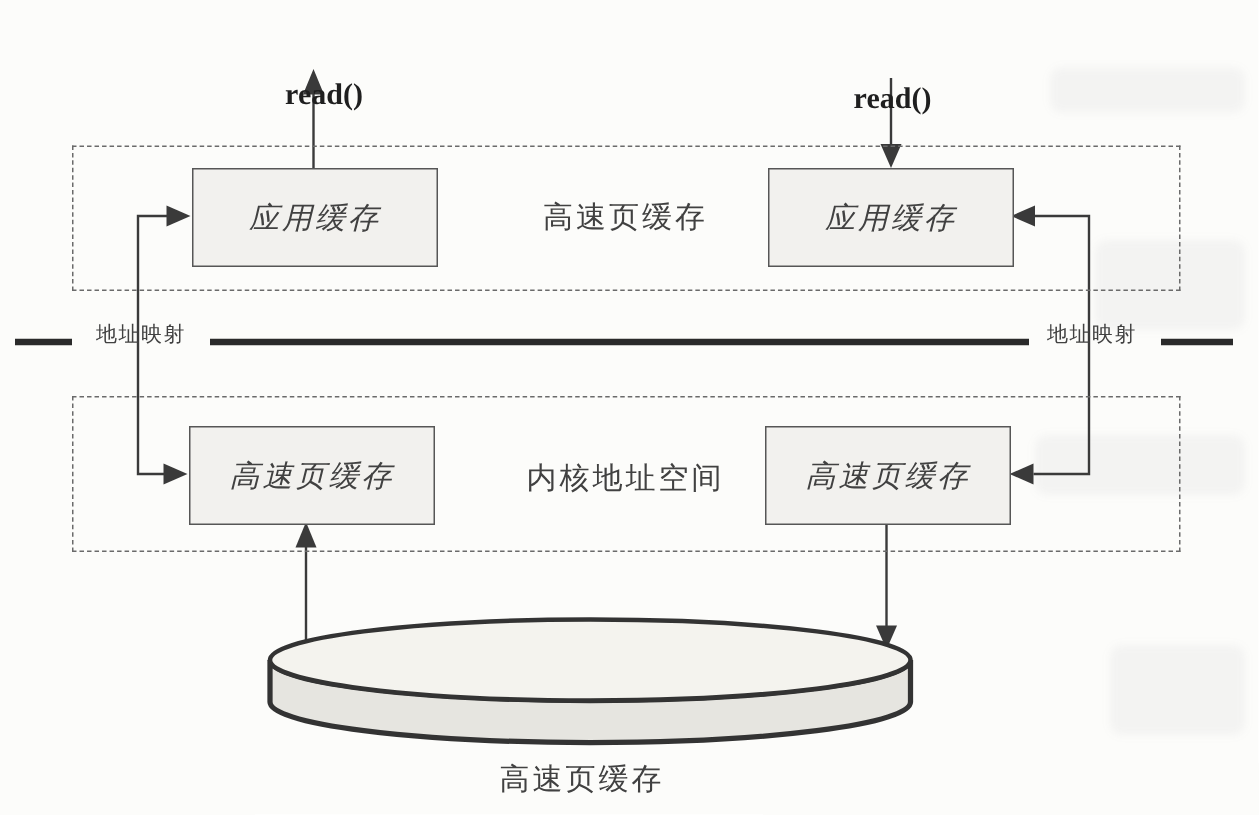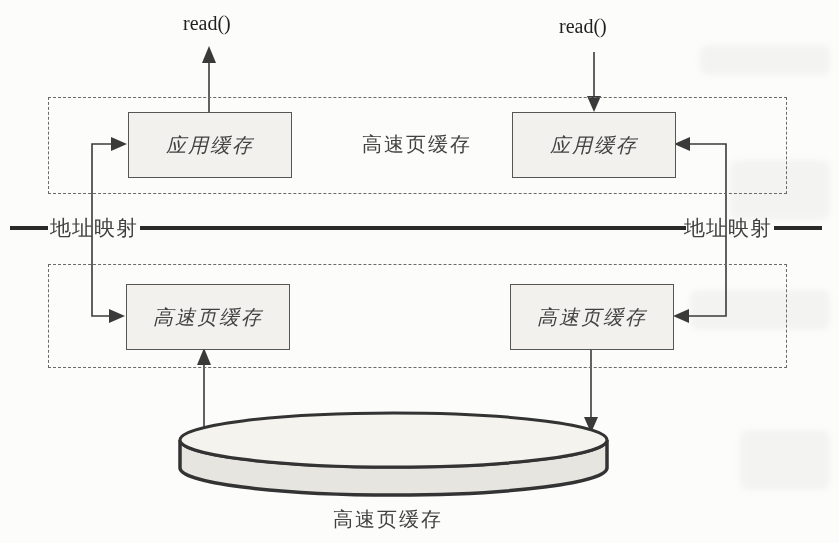--- a/index.html
+++ b/index.html
@@ -33,28 +33,28 @@
     color: var(--text, #414141);
     z-index:2;
     font-style:italic;
   }
   .space-label {
     position:absolute; width:132px; text-align:center;
     font-size:20px; letter-spacing:2px;
     color: var(--text, #414141); z-index:2;
   }
   .mapping-label {
-    position:absolute; width:88px; text-align:right;
-    font-size:21px; letter-spacing:1px;
+    position:absolute; width:88px; text-align:center;
+    font-size:14px; letter-spacing:1px;
     color: var(--text, #3c3c3c); z-index:2;
   }
   .call-label {
-    position:absolute; 
-    font-weight:normal; font-size:20px;
-    color: var(--bold-text, #1f1f1f); z-index:2;
+    position:absolute; text-align:center;
+    font-weight:bold; font-size:20px;
+    color: var(--bold-text, #1f1f1f); z-index:2;margin-top:40px;
   }
   .disk-label {
     position:absolute; width:116px; text-align:center;
     font-size:20px; letter-spacing:2px;
     color: var(--text, #414141); z-index:2;
   }
   
   .smudge {
     position:absolute; z-index:0; border-radius:8px;
     background: rgba(110,110,125,0.06);
@@ -119,17 +119,18 @@
   <div class="dashed-region" style="left:48px; top:97px; width:737px; height:95px;"></div>
   <div class="cache-box" style="left:128px; top:112px;">应用缓存</div>
   <div class="space-label" style="left:351px; top:131px;">高速页缓存</div>
   <div class="cache-box" style="left:512px; top:112px;">应用缓存</div>
 
   <div class="mapping-label" style="left:50px; top:214px;">地址映射</div>
   <div class="mapping-label" style="left:684px; top:214px;">地址映射</div>
 
   <div class="dashed-region" style="left:48px; top:264px; width:737px; height:102px;"></div>
   <div class="cache-box" style="left:126px; top:284px;">高速页缓存</div>
+  <div class="space-label" style="left:351px; top:305px;">内核地址空间</div>
   <div class="cache-box" style="left:510px; top:284px;">高速页缓存</div>
 
   <div class="disk-label" style="left:330px; top:506px;">高速页缓存</div>
 
 </div>
 
 </body></html>

